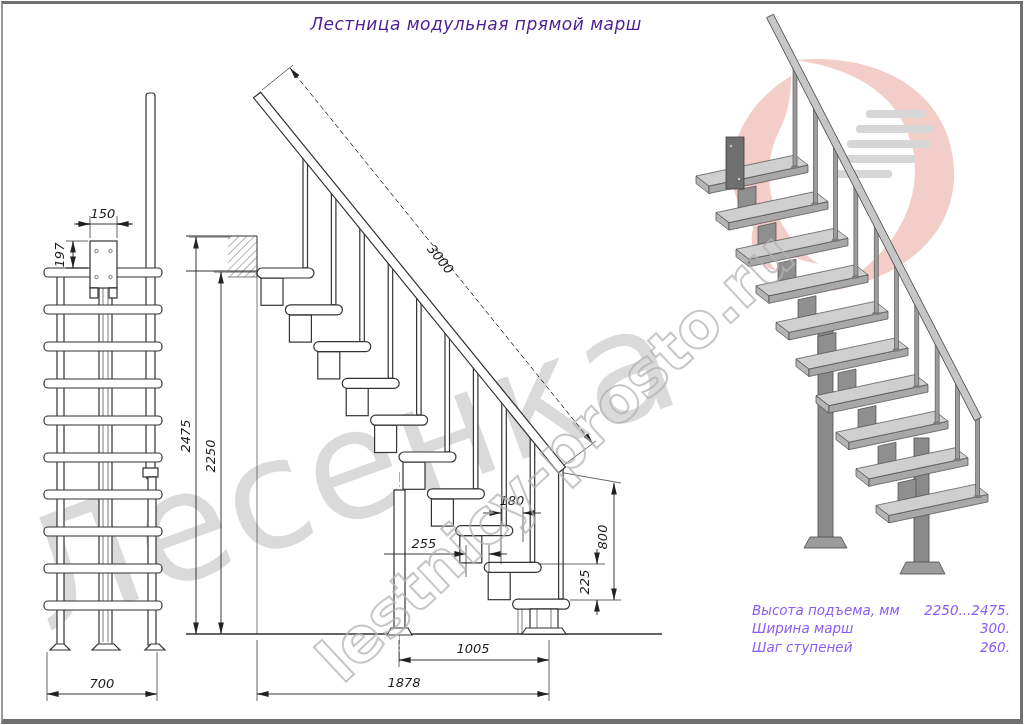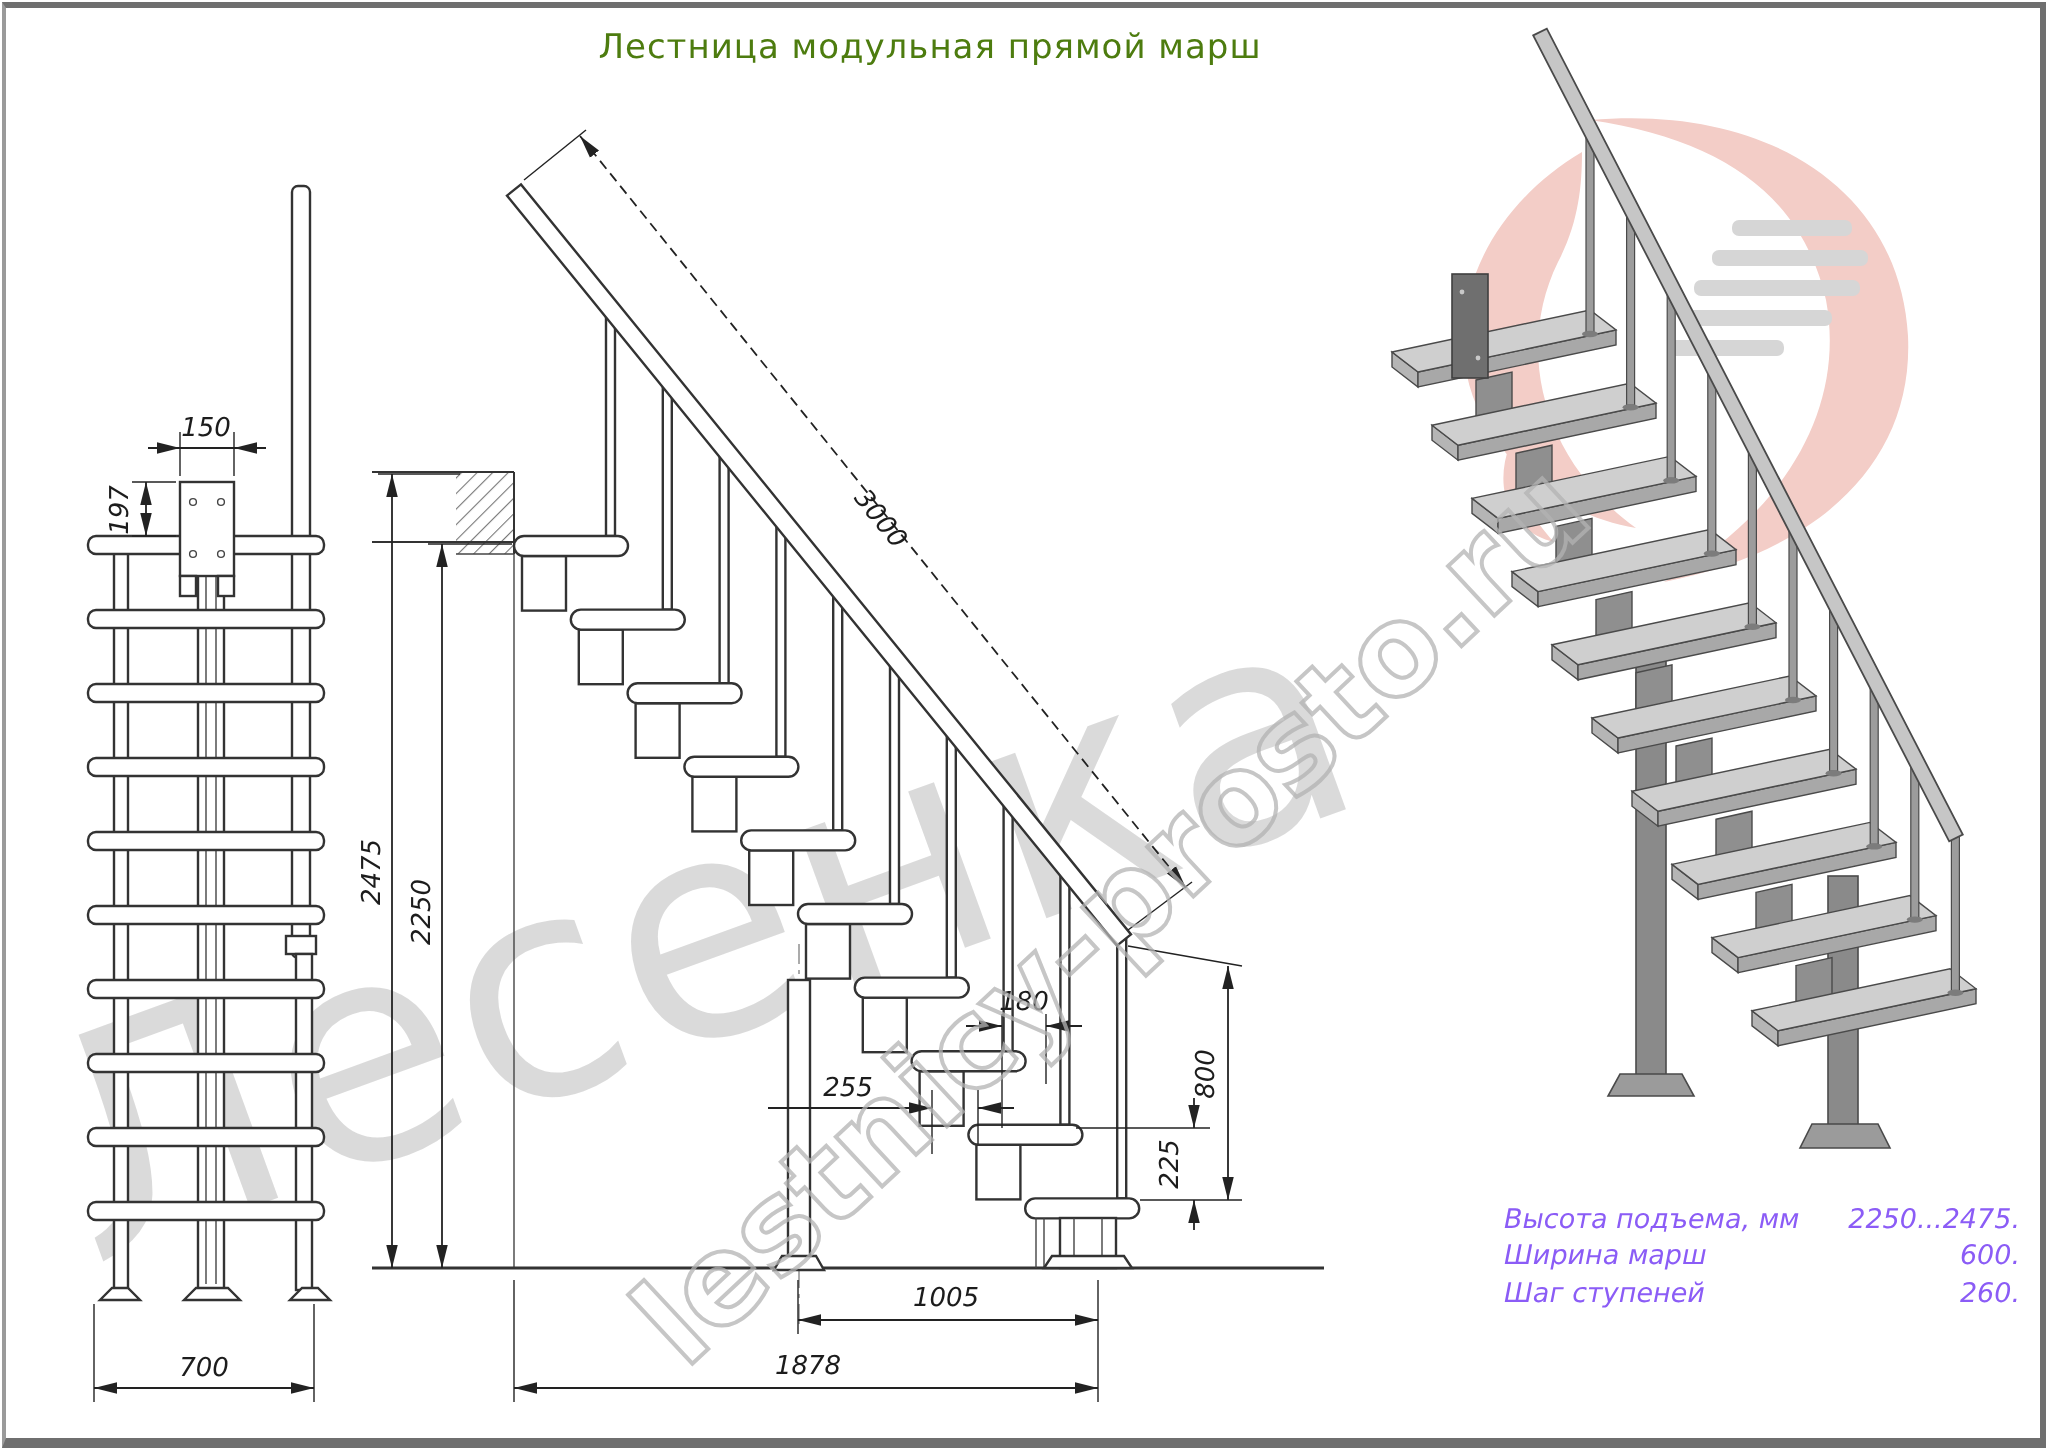--- a/index.html
+++ b/index.html
@@ -1,21 +1,21 @@
 <!DOCTYPE html>
 <html><head>
 <meta charset="utf-8">
 <style>
   html,body{margin:0;padding:0;background:#fff;}
   #page{position:relative;width:1024px;height:725px;background:#fff;overflow:hidden;
         font-family:"DejaVu Sans",sans-serif;}
   #frame{position:absolute;inset:1px;border-top:3px solid #6f6f6f;border-right:3px solid #6f6f6f;
          border-bottom:5px solid #6f6f6f;border-left:2px solid #9a9a9a;pointer-events:none;}
-  #title{position:absolute;left:285px;top:14px;width:360px;text-align:center;
-         font-size:17px;color:#4d7c0f;letter-spacing:.5px;white-space:nowrap;}
+  #title{position:absolute;left:296px;top:14px;width:360px;text-align:center;
+         font-size:17px;font-style:italic;color:#4c1d95;letter-spacing:.5px;white-space:nowrap;}
   #wm-brand{position:absolute;left:28px;top:508px;font-size:152px;line-height:152px;
             color:#d2d2d2;opacity:.8;transform:rotate(-20deg);transform-origin:0 50%;
             white-space:nowrap;letter-spacing:2px;}
   #wm-site{position:absolute;left:328px;top:638px;font-size:62px;line-height:64px;font-weight:bold;
            color:transparent;-webkit-text-stroke:2px #b3b3b3;opacity:.75;
            transform:rotate(-43deg);transform-origin:0 50%;white-space:nowrap;z-index:5;}
   svg#cad{position:absolute;left:0;top:0;z-index:2;}
   .w{fill:#ffffff;stroke:#333;stroke-width:1.2;}
   .ln{stroke:#333;stroke-width:1;fill:none;}
   .thin{stroke:#444;stroke-width:.7;fill:none;}
@@ -324,21 +324,21 @@
 
   <div id="title">Лестница модульная прямой марш</div>
 
   <div id="spec">
     <div class="srow">
         <span>Высота подъема, мм</span>
         <span class="sval">2250...2475.</span>
       </div>
     <div class="srow">
         <span>Ширина марш</span>
-        <span class="sval">600.</span>
+        <span class="sval">300.</span>
       </div>
     <div class="srow">
         <span>Шаг ступеней</span>
         <span class="sval">260.</span>
       </div>
   </div>
 
   <div id="frame"></div>
 </div>
 

